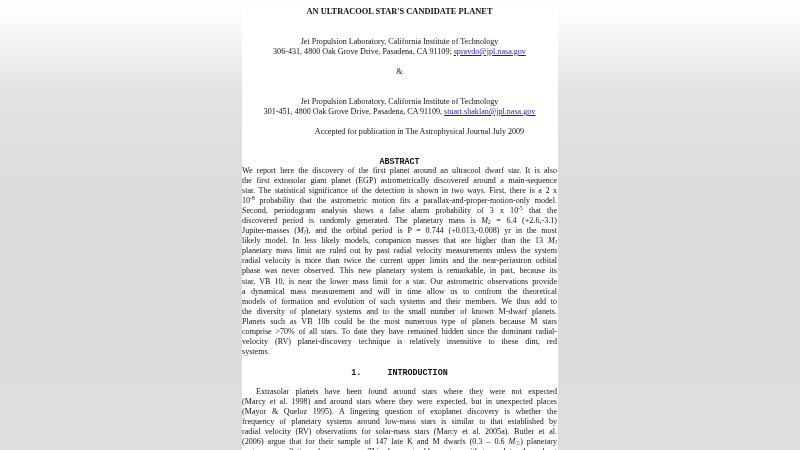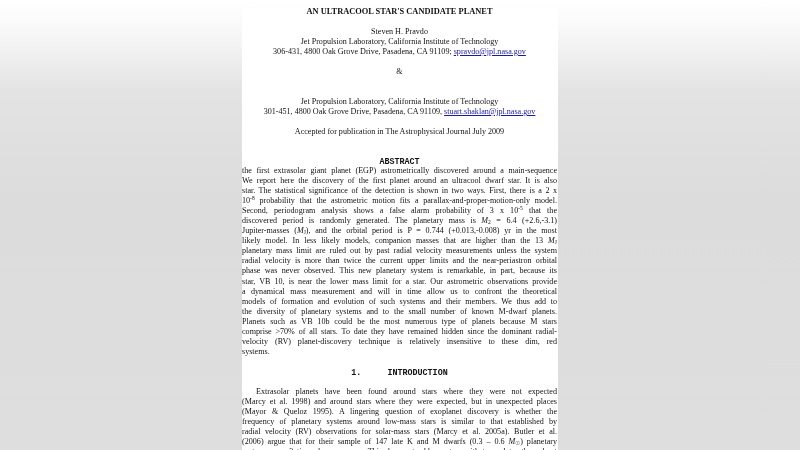--- a/index.html
+++ b/index.html
@@ -81,36 +81,35 @@
     }
     i { font-style: italic; }
   </style>
 </head>
 <body>
 
 <div class="page">
 
   <div class="line center title" style="top:-1px;">AN ULTRACOOL STAR'S CANDIDATE PLANET</div>
 
-  <div class="line center" style="top:19px;">Steven H. Pravdo</div>
   <div class="line center" style="top:29px;">Jet Propulsion Laboratory, California Institute of Technology</div>
   <div class="line center" style="top:39px;"><span>306-431, 4800 Oak Grove Drive, Pasadena, CA 91109; </span><a class="email">spravdo@jpl.nasa.gov</a></div>
 
   <div class="line center" style="top:59px;">&amp;</div>
 
   <div class="line center" style="top:89px;">Jet Propulsion Laboratory, California Institute of Technology</div>
   <div class="line center" style="top:99px;"><span>301-451, 4800 Oak Grove Drive, Pasadena, CA 91109, </span><a class="email">stuart.shaklan@jpl.nasa.gov</a></div>
 
-  <div class="line center" style="top:119px;">Accepted for publication in The Astrophysical Journal July 2009</div>
+  <div class="line center" style="top:119px;margin-left:20px;">Accepted for publication in The Astrophysical Journal July 2009</div>
 
   <div class="line center heading" style="top:149px;">ABSTRACT</div>
 
   <div class="para" style="top:158px;">
+    <span class="jl">We report here the discovery of the first planet around an ultracool dwarf star. It is also</span>
     <span class="jl">the first extrasolar giant planet (EGP) astrometrically discovered around a main-sequence</span>
-    <span class="jl">We report here the discovery of the first planet around an ultracool dwarf star. It is also</span>
     <span class="jl">star. The statistical significance of the detection is shown in two ways. First, there is a 2 x</span>
     <span class="jl"><span>10</span><sup>-8</sup><span> probability that the astrometric motion fits a parallax-and-proper-motion-only model.</span></span>
     <span class="jl"><span>Second, periodogram analysis shows a false alarm probability of 3 x 10</span><sup>-5</sup><span> that the</span></span>
     <span class="jl"><span>discovered period is randomly generated. The planetary mass is </span><i>M</i><sub>2</sub><span> = 6.4 (+2.6,-3.1)</span></span>
     <span class="jl"><span>Jupiter-masses (</span><i>M</i><sub>J</sub><span>), and the orbital period is P = 0.744 (+0.013,-0.008) yr in the most</span></span>
     <span class="jl"><span>likely model. In less likely models, companion masses that are higher than the 13 </span><i>M</i><sub>J</sub></span>
     <span class="jl">planetary mass limit are ruled out by past radial velocity measurements unless the system</span>
     <span class="jl">radial velocity is more than twice the current upper limits and the near-periastron orbital</span>
     <span class="jl">phase was never observed. This new planetary system is remarkable, in part, because its</span>
     <span class="jl">star, VB 10, is near the lower mass limit for a star. Our astrometric observations provide</span>

